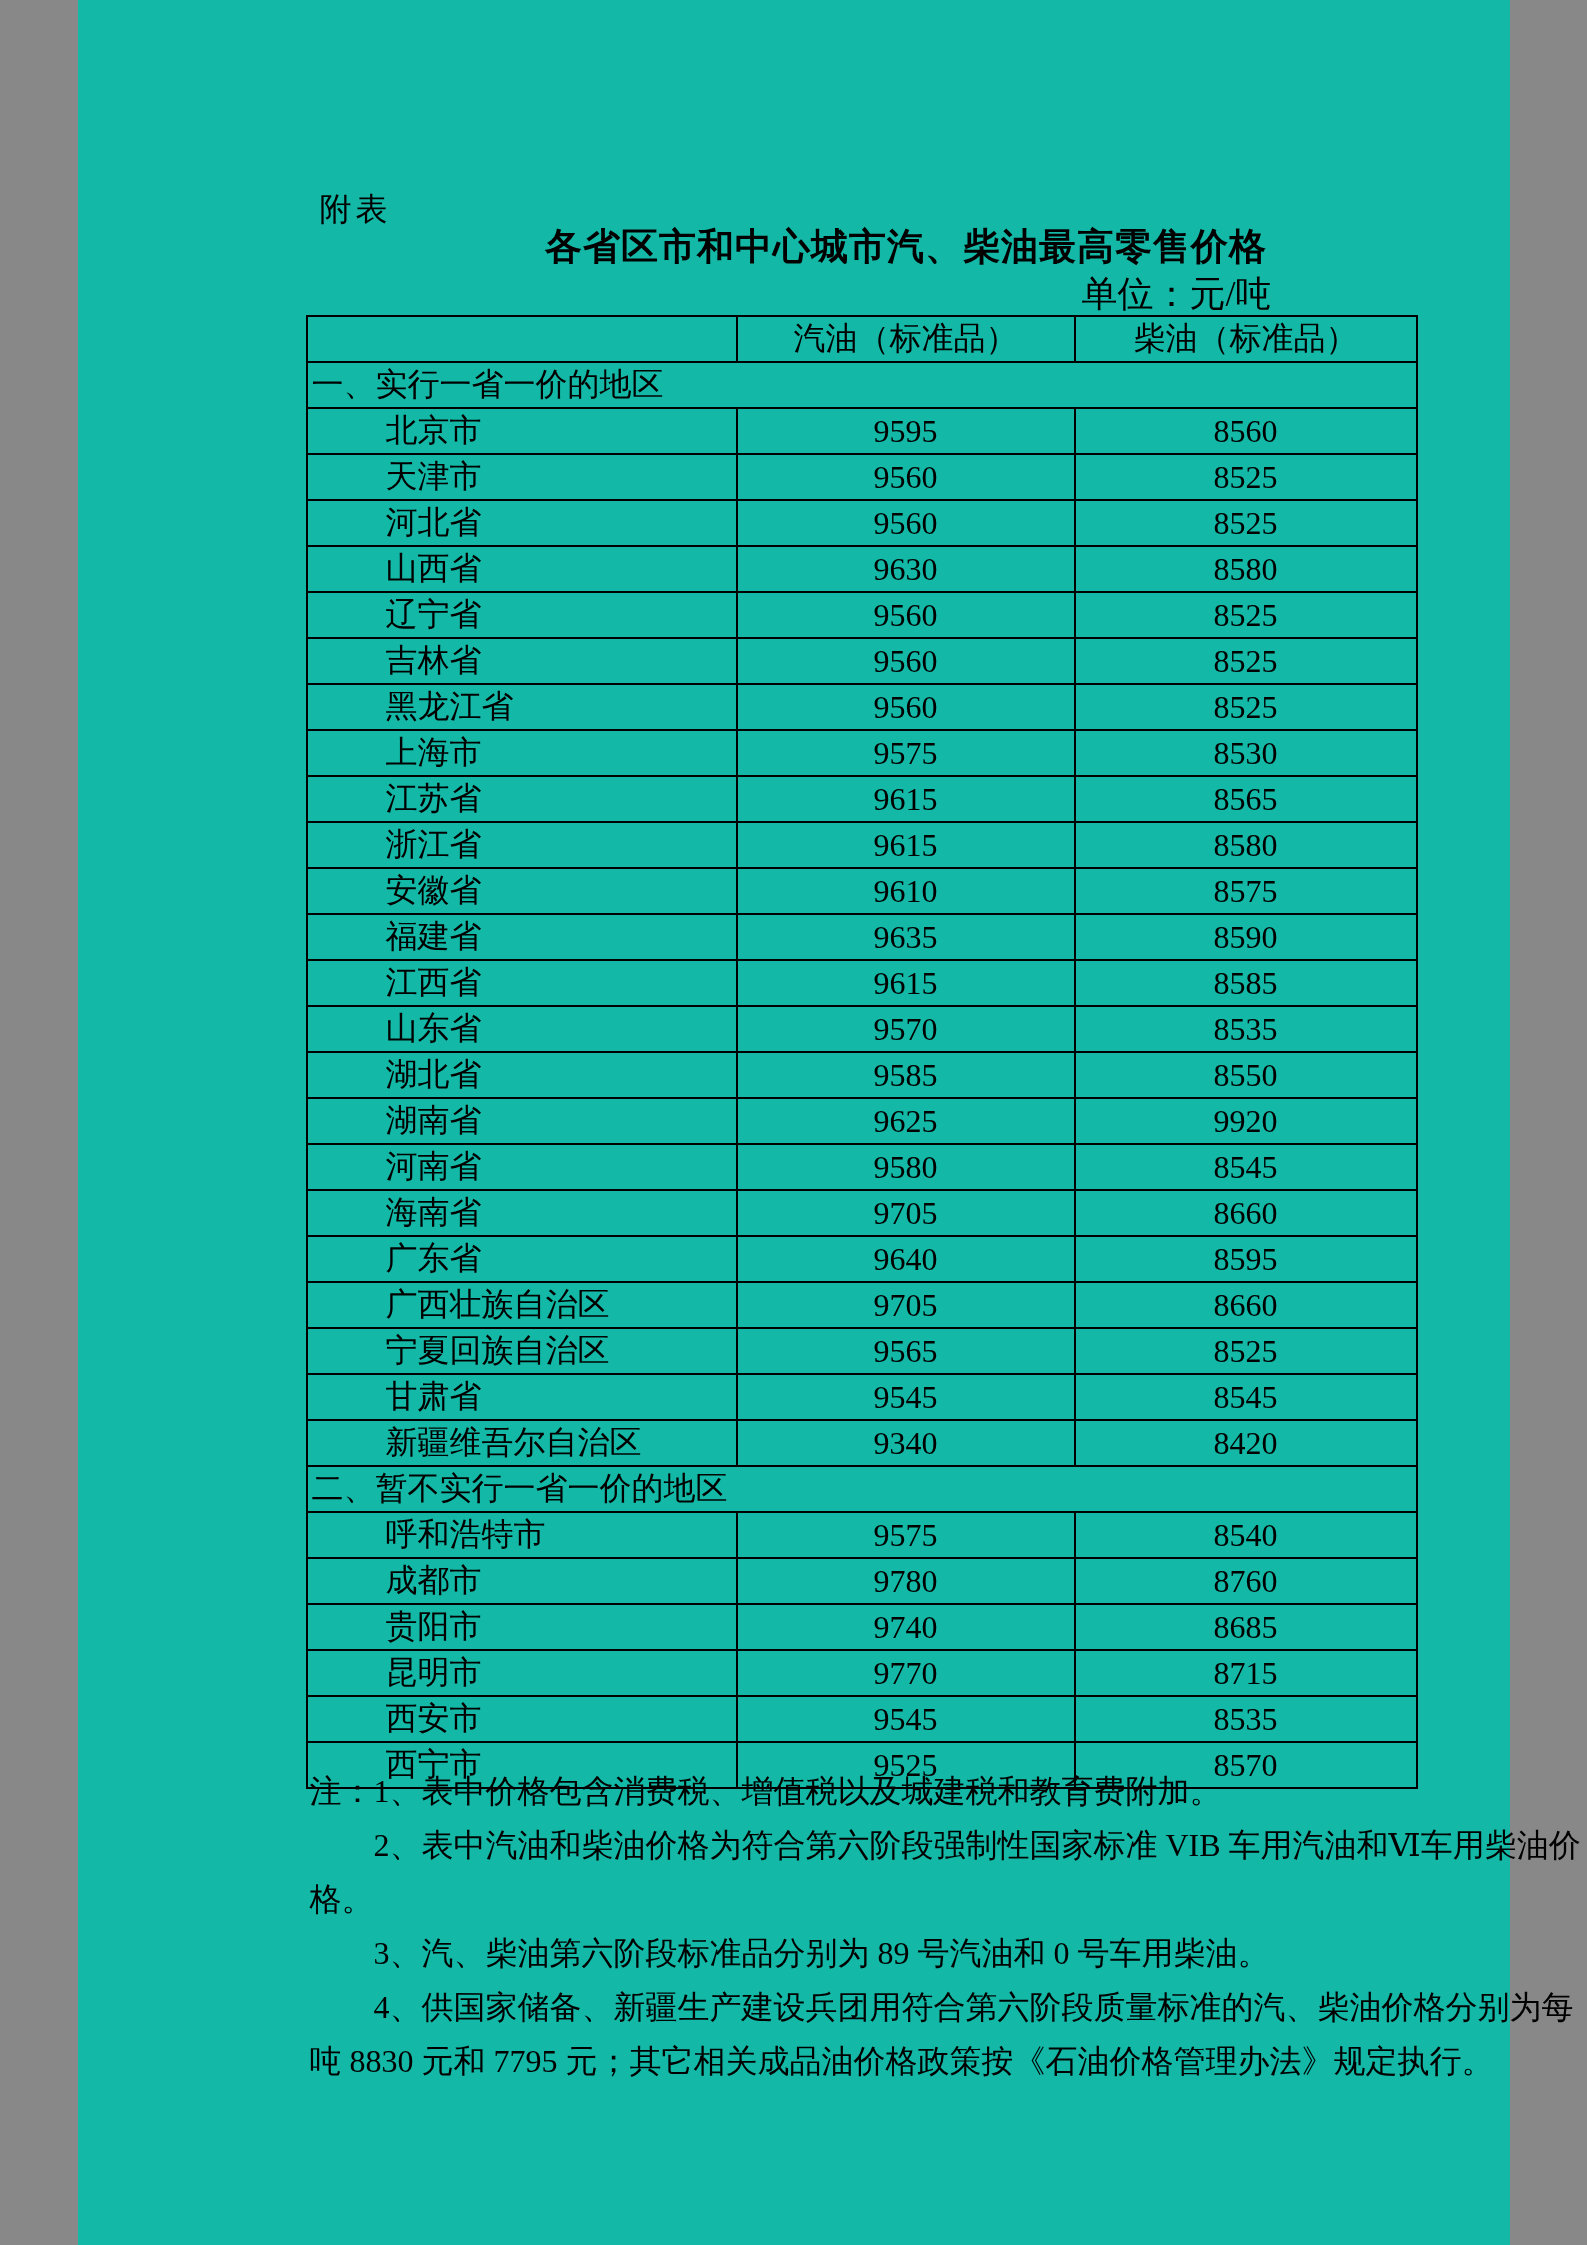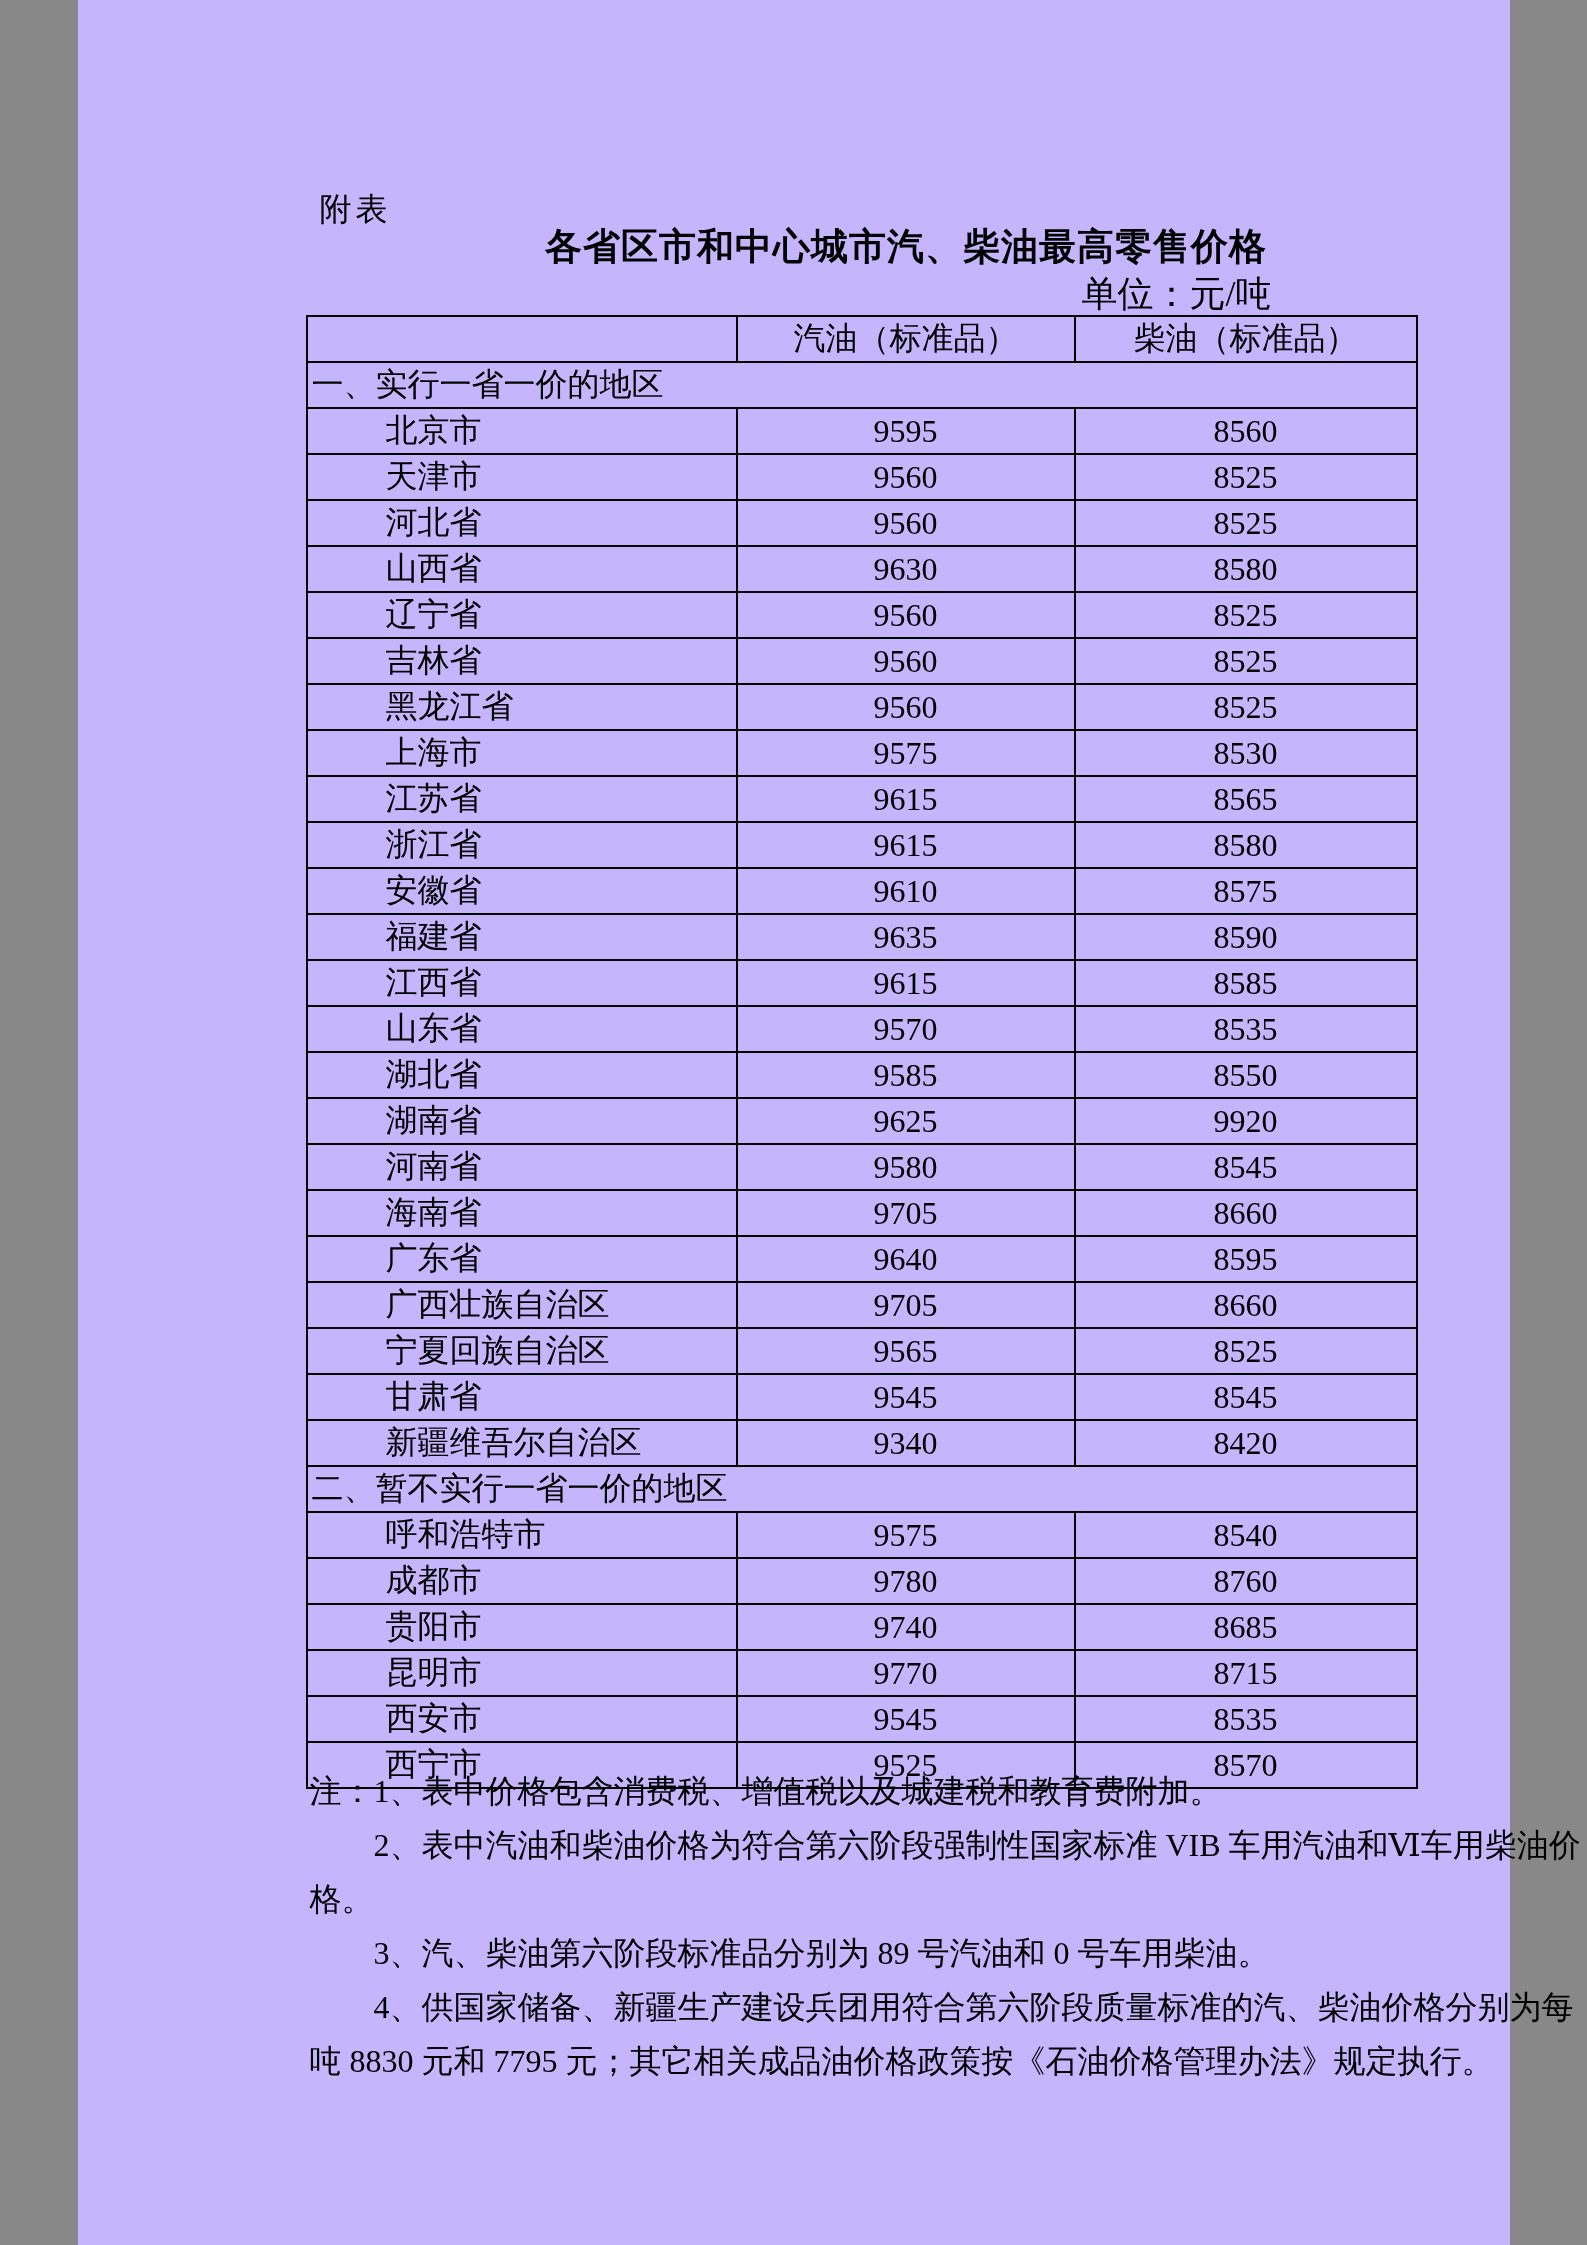--- a/index.html
+++ b/index.html
@@ -1,21 +1,21 @@
 <!DOCTYPE html>
 <html><head>
 <meta charset="utf-8">
 <style>
   html, body { margin: 0; padding: 0; background: #888; }
   .page {
     position: relative;
     width: 1432px;
     height: 2245px;
     margin: 0 auto;
-    background: #c4b5fd;
+    background: #14b8a6;
     color: #000;
     font-family: "Liberation Serif", "DejaVu Serif", serif;
   }
   .fubiao {
     position: absolute;
     left: 242px;
     top: 188px;
     font-size: 32px;
     letter-spacing: 4px;
   }

